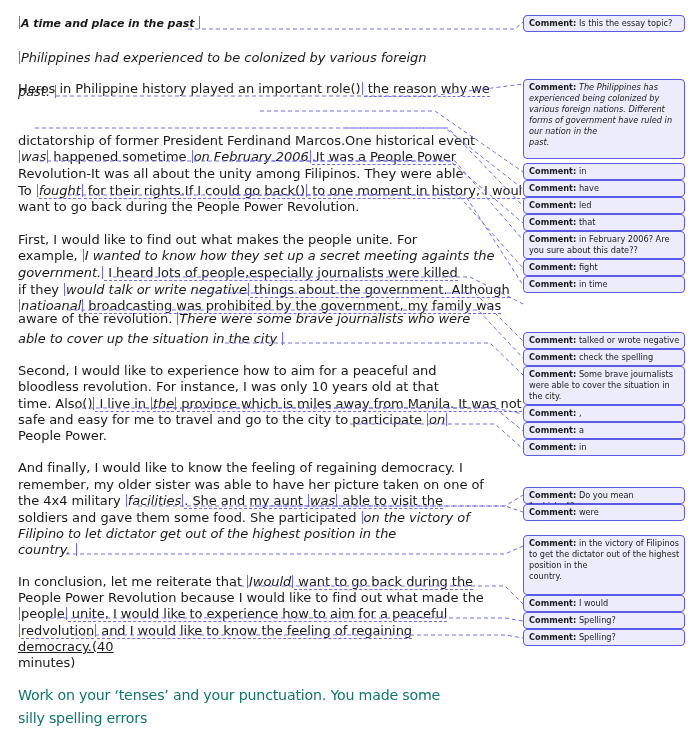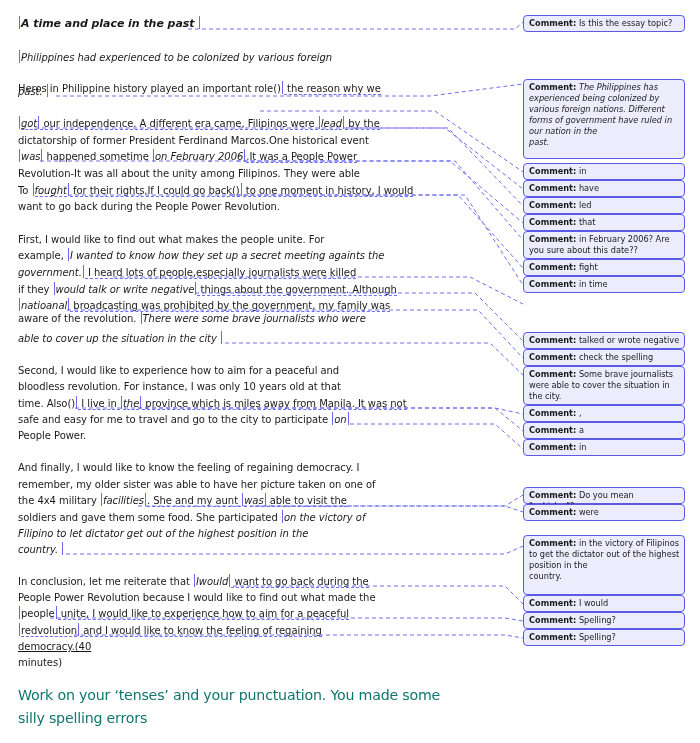--- a/index.html
+++ b/index.html
@@ -1,18 +1,18 @@
 <!DOCTYPE html>
 <html><head>
   <meta charset="utf-8">
   <style>
     html, body { margin: 0; padding: 0; background: #ffffff; }
     body { width: 700px; height: 743px; position: relative; overflow: hidden; font-family: "DejaVu Sans", sans-serif; color: #1a1a1a; }
     .doc { position: absolute; left: 0; top: 0; width: 700px; height: 647px; }
-    .line { position: absolute; left: 18px; font-size: 10px; line-height: 17px; white-space: nowrap; letter-spacing: -0.05px; }
+    .line { position: absolute; left: 18px; font-size: 13px; line-height: 17px; white-space: nowrap; letter-spacing: -0.05px; }
     .title { font-weight: bold; font-style: italic; font-size: 11px; }
     .it { font-style: italic; }
     .mk { display: inline-block; width: 1px; height: 13px; background: #6a6af0; vertical-align: -2px; margin: 0 1px; }
     .ul { border-bottom: 1px dashed #6e6ef2; }
     .cmt { position: absolute; left: 523px; width: 162px; box-sizing: border-box; background: #ececfd; border: 1px solid #5a5ae6; border-radius: 4px; font-size: 8.2px; line-height: 11px; padding: 2px 4px 2px 5px; color: #1a1a1a; font-family: "DejaVu Sans", sans-serif; }
     .cmt b { font-weight: bold; }
     .cmt .ci { font-style: italic; }
     .feedback { position: absolute; left: 18px; top: 684px; font-size: 14.2px; line-height: 23px; color: #0f766e; font-family: "DejaVu Sans", sans-serif; letter-spacing: -0.2px; }
     svg.conn { position: absolute; left: 0; top: 0; pointer-events: none; }
   </style>
@@ -20,21 +20,20 @@
 <body>
 
 <div class="doc">
 
   <div class="line title" style="top:15px;"><span class="mk"></span><span>A time and place in the past</span> <span class="mk"></span></div>
 
   <div class="line it" style="top:49px;"><span class="mk"></span><span>Philippines had experienced to be colonized by various foreign</span></div>
   <div class="line it" style="top:83px;"><span>past.</span> <span class="mk"></span></div>
 
   <div class="line" style="top:80px;"><span>Heros in Philippine history played an important role()</span><span class="mk"></span><span class="ul"> the reason why we</span></div>
-  <div class="line" style="top:115px;"><span class="mk"></span><span class="it ul">got</span><span class="mk"></span><span class="ul"> our independence. A different era came, Filipinos were </span><span class="mk"></span><span class="it ul">lead</span><span class="mk"></span><span class="ul"> by the</span></div>
   <div class="line" style="top:132px;"><span>dictatorship of former President Ferdinand Marcos.One historical event</span></div>
   <div class="line" style="top:148px;"><span class="mk"></span><span class="it">was</span><span class="mk"></span><span> happened sometime </span><span class="mk"></span><span class="it">on February 2006</span><span class="mk"></span><span class="ul">.It was a People Power</span></div>
   <div class="line" style="top:165px;"><span>Revolution-It was all about the unity among Filipinos. They were able</span></div>
   <div class="line" style="top:182px;"><span>To </span><span class="mk"></span><span class="it ul">fought</span><span class="mk"></span><span class="ul"> for their rights.If I could go back()</span><span class="mk"></span><span class="ul"> to one moment in history, I would</span></div>
   <div class="line" style="top:198px;"><span>want to go back during the People Power Revolution.</span></div>
 
   <div class="line" style="top:231px;"><span>First, I would like to find out what makes the people unite. For</span></div>
   <div class="line" style="top:247px;"><span>example, </span><span class="mk"></span><span class="it">I wanted to know how they set up a secret meeting againts the</span></div>
   <div class="line" style="top:264px;"><span class="it">government.</span><span class="mk"></span><span class="ul"> I heard lots of people,especially journalists were killed</span></div>
   <div class="line" style="top:281px;"><span>if they </span><span class="mk"></span><span class="it">would talk or write negative</span><span class="mk"></span><span class="ul"> things about the government. Although</span></div>

